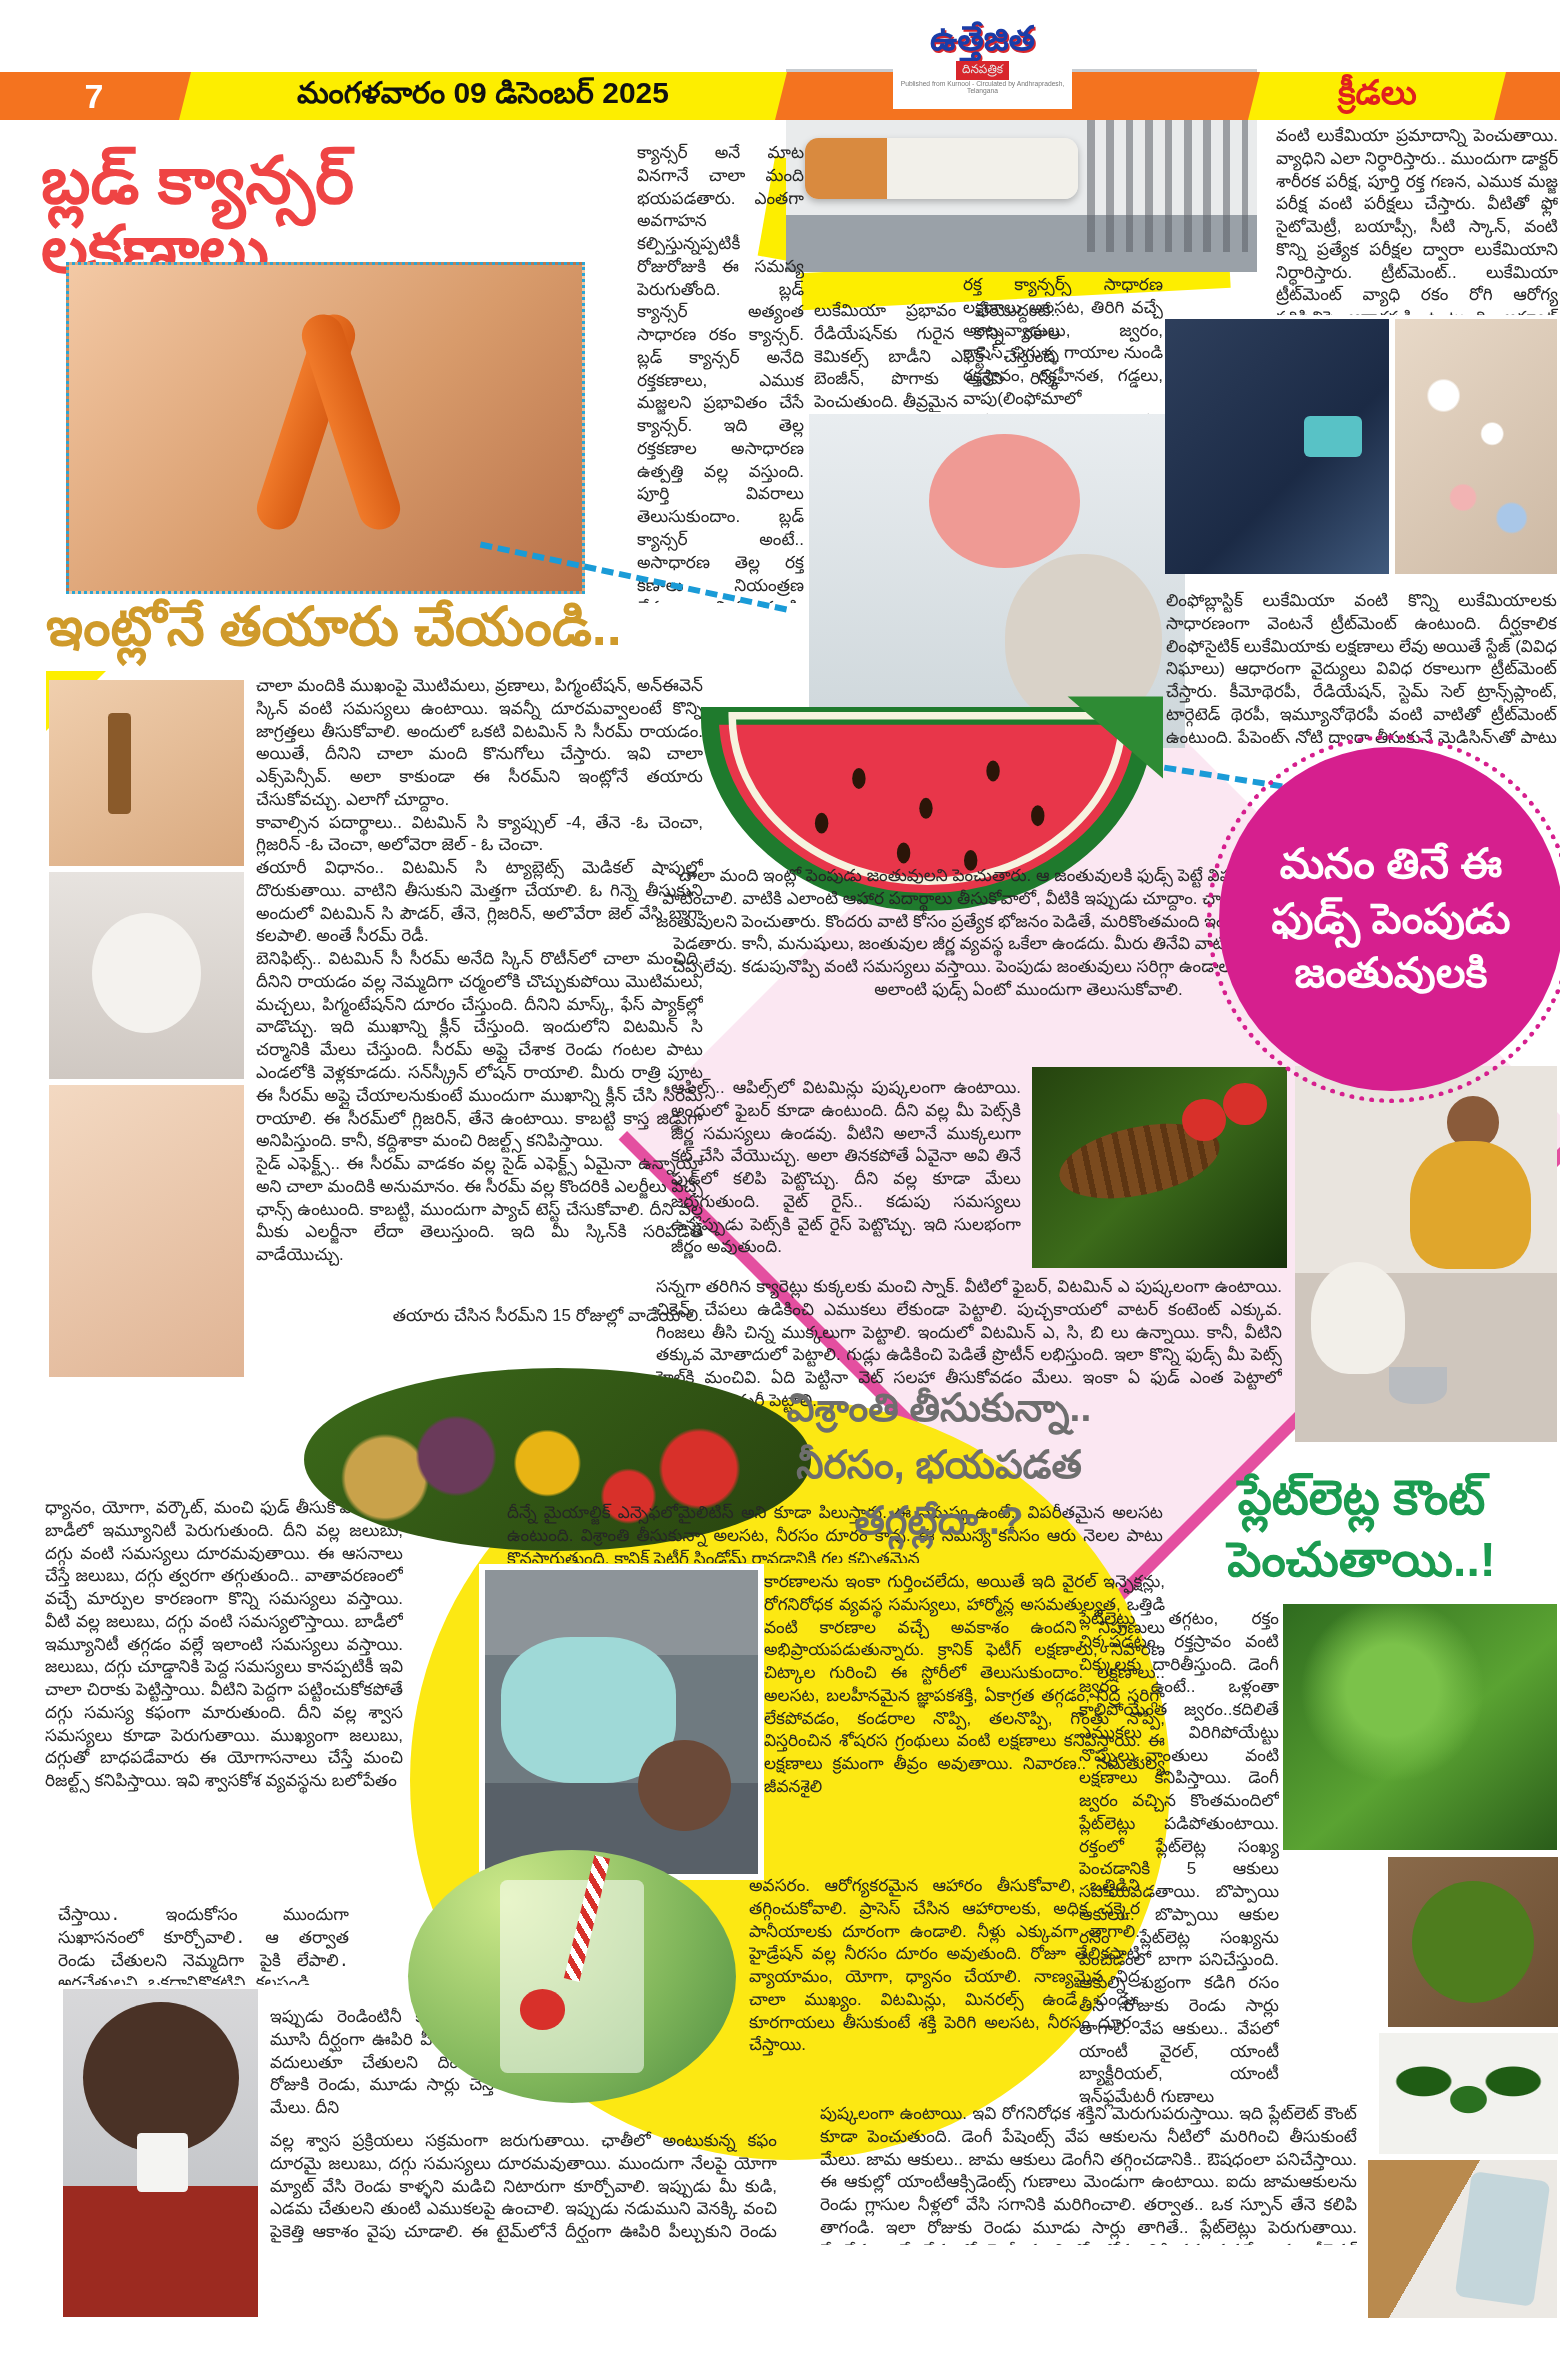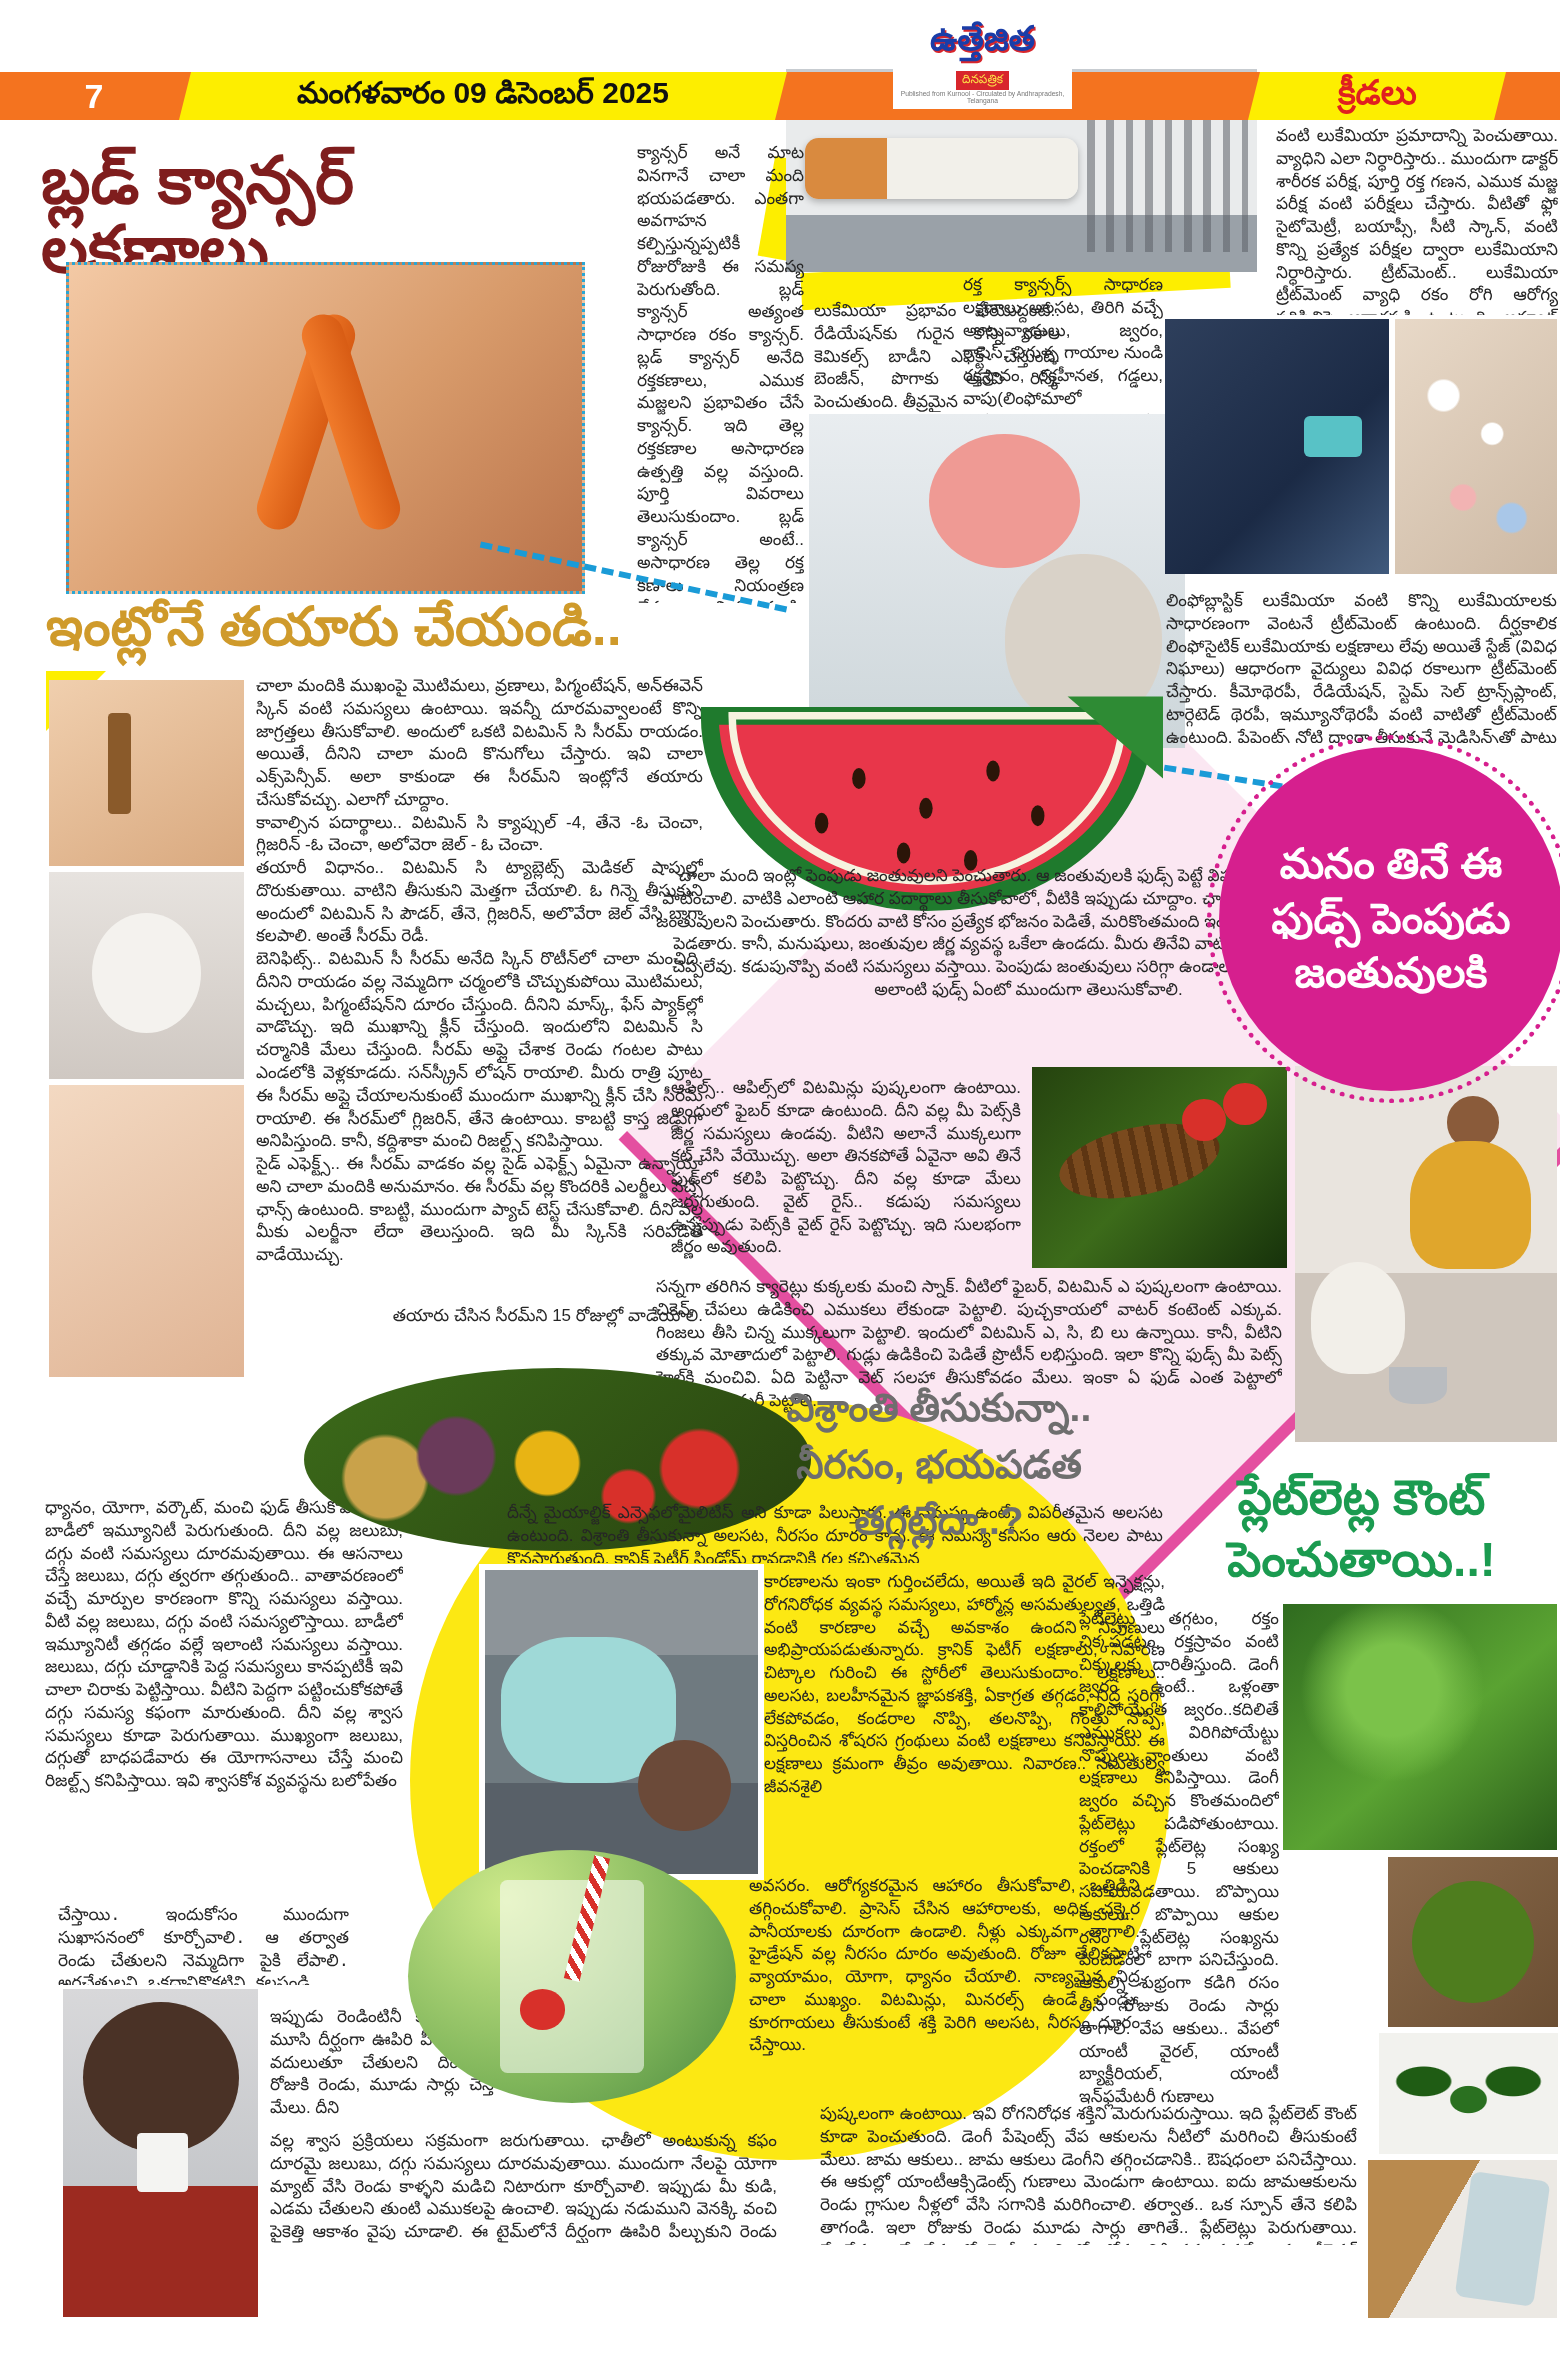--- a/index.html
+++ b/index.html
@@ -8,27 +8,27 @@
   .abs{position:absolute;}
   
   .hbar{left:0;top:72px;width:1561px;height:48px;background:#f4731f;z-index:5;}
   .pagenum{left:64px;top:75px;width:60px;height:42px;color:#fff;font-size:34px;font-weight:bold;
            z-index:6;display:flex;align-items:center;justify-content:center;}
   .datebox{left:185px;top:72px;width:596px;height:48px;background:#fdee00;transform:skewX(-14deg);
            z-index:6;display:flex;align-items:center;justify-content:center;}
   .datebox span{transform:skewX(14deg);font-size:30px;font-weight:bold;color:#111;}
   .masthead{left:893px;top:20px;width:179px;height:89px;background:#fff;z-index:7;text-align:center;}
   .masthead .mh{font-size:34px;font-weight:bold;color:#1a3da8;text-shadow:1.5px 1.5px 0 #d8262c;line-height:1.1;}
-  .masthead .mhs{display:inline-block;background:#d8262c;color:#fde047;font-size:12px;padding:0.7px 6px;margin-top:14px;}
+  .masthead .mhs{display:inline-block;background:#d8262c;color:#e5e5e5;font-size:12px;padding:0.7px 6px;margin-top:4px;}
   .masthead .mht{font-size:6.7px;color:#777;}
   .secbox{left:1254px;top:72px;width:246px;height:48px;background:#fdee00;transform:skewX(-14deg);
           z-index:6;display:flex;align-items:center;justify-content:center;}
   .secbox span{transform:skewX(14deg);font-size:34px;font-weight:bold;color:#e01f1f;}
   
-  .h-blue{left:41px;top:146px;width:589px;color:#7f1d1d;font-size:66px;font-weight:bold;line-height:1.05;z-index:2;}
+  .h-blue{left:41px;top:146px;width:589px;color:#ef4444;font-size:66px;font-weight:bold;line-height:1.05;z-index:2;}
   .h-gold{left:46px;top:595px;width:596px;color:#cf9a2b;font-size:54px;font-weight:bold;z-index:2;}
   .h-red{left:43px;top:1333px;width:253px;color:#a93b2b;font-size:39px;font-weight:bold;line-height:1.3;white-space:pre-line;z-index:2;}
   .h-green{left:1166px;top:1467px;width:391px;color:#1b9b50;font-size:48px;font-weight:bold;line-height:1.3;
            white-space:pre-line;text-align:center;z-index:2;}
   .h-gray{left:708px;top:1380px;width:462px;color:#6e6e6e;font-size:39px;font-weight:bold;line-height:1.45;
           white-space:pre-line;text-align:center;z-index:3;}
   
   .t{position:absolute;font-size:17px;line-height:1.34;color:#262626;text-align:justify;overflow:hidden;z-index:2;white-space:pre-line;}
   .ctr{text-align:center;}
   .foot{font-size:17px;color:#262626;}

